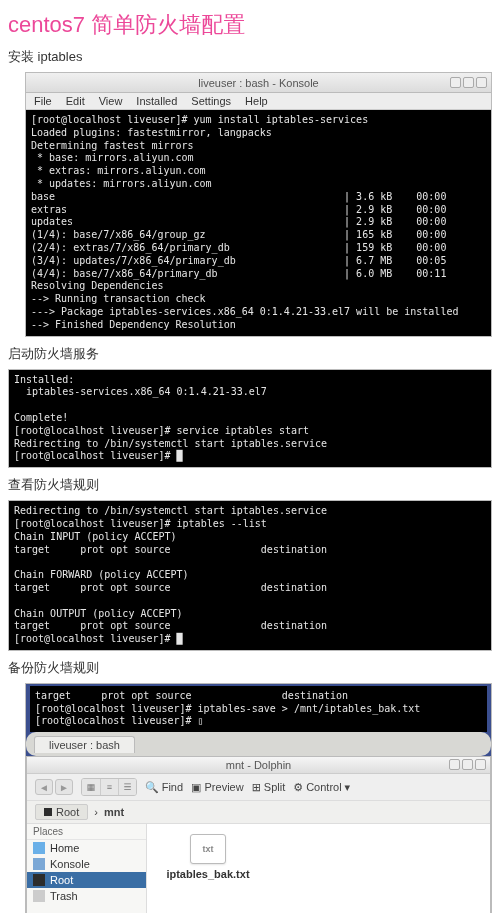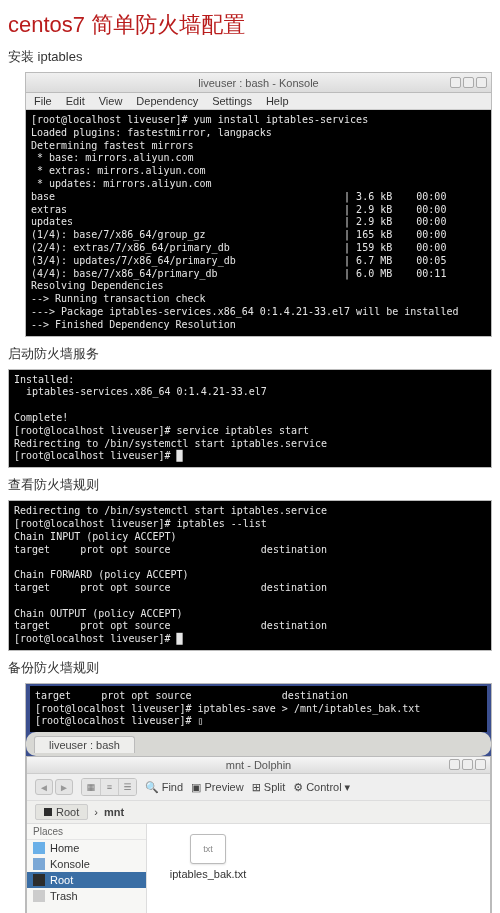--- a/index.html
+++ b/index.html
@@ -4,21 +4,21 @@
   <style>
     * { margin: 0; padding: 0; box-sizing: border-box; }
     body {
       font-family: "Microsoft YaHei", "SimSun", sans-serif;
       background: #fff;
       width: 500px;
       color: #333;
       padding: 10px 8px;
       position: relative;
     }
-    .page-title { font-size: 22px; font-weight: 400; margin-bottom: 8px; color: #b91c1c; }
+    .page-title { font-size: 22px; font-weight: 400; margin-bottom: 8px; color: #ec4899; }
     .caption { font-size: 13px; margin: 8px 0 6px 0; color: #333; }
     .term-wrap { border: 1px solid #bbb; background: #e8e8e8; margin-bottom: 4px; margin-left: 17px; }
     .titlebar {
       display: flex; align-items: center; justify-content: center;
       background: linear-gradient(#f0f0f0, #dcdcdc);
       border-bottom: 1px solid #bbb;
       height: 20px; font-size: 11px; color: #555;
       position: relative;
     }
     .titlebar .wbuttons { position:absolute; right:4px; display:flex; gap:2px; }
@@ -49,21 +49,21 @@
     .places { width:120px; border-right:1px solid #ddd; background:#f7f7f5; }
     .places-hdr { font-size:10px; padding:2px 6px; color:#666; border-bottom:1px solid #e5e5e5; }
     .place-item { display:flex; align-items:center; gap:5px; padding:2px 6px; font-size:11px; color:#333; }
     .place-item.sel { background:#3a6ea5; color:#fff; }
     .pi { width:12px; height:12px; display:inline-block; }
     .pi-home { background:#6ab0e8; }
     .pi-network { background:#7ba8d6; }
     .pi-root { background:#2c2c2c; }
     .pi-trash { background:#ccc; }
     .files-pane { flex:1; background:#fff; padding:10px 16px; }
-    .file { display:flex; flex-direction:column; align-items:center; width:90px; }
+    .file { display:flex; flex-direction:column; align-items:center; width:90px;font-weight:bold; }
     .file-icon { width:36px; height:30px; border:1px solid #bbb; background:#fff; border-radius:3px; display:flex; align-items:center; justify-content:center; font-size:9px; color:#888; box-shadow:0 1px 2px rgba(0,0,0,.1); }
     .file-name { font-size:11px; margin-top:4px; color:#333; }
     .tab-strip { background:#d8d8d4; padding:3px 8px;border-radius:10px; }
     .tab { display:inline-block; background:#eeeeec; border:1px solid #bbb; border-bottom:none; border-radius:3px 3px 0 0; padding:2px 14px; font-size:11px; color:#444; }
     .crumb { background:#e4e4e0; border:1px solid #ccc; border-radius:2px; padding:1px 8px; font-size:11px; }
     .viewmode { display:flex; border:1px solid #c3c3c3; border-radius:3px; overflow:hidden; }
     .viewmode div{ width:18px; height:16px; background:#e6e6e6; display:flex; align-items:center; justify-content:center; font-size:9px; color:#777; }
     .viewmode div+div{ border-left:1px solid #ccc; }
   </style>
 </head>
@@ -79,21 +79,21 @@
     <div class="wbuttons">
       <span class="wbtn"></span>
       <span class="wbtn"></span>
       <span class="wbtn"></span>
     </div>
   </div>
   <div class="menubar">
     <span>File</span>
     <span>Edit</span>
     <span>View</span>
-    <span>Dependency</span>
+    <span>Installed</span>
     <span>Settings</span>
     <span>Help</span>
   </div>
   <div class="term">[root@localhost liveuser]# yum install iptables-services
 Loaded plugins: fastestmirror, langpacks
 Determining fastest mirrors
  * base: mirrors.aliyun.com
  * extras: mirrors.aliyun.com
  * updates: mirrors.aliyun.com
 base                                                | 3.6 kB    00:00

